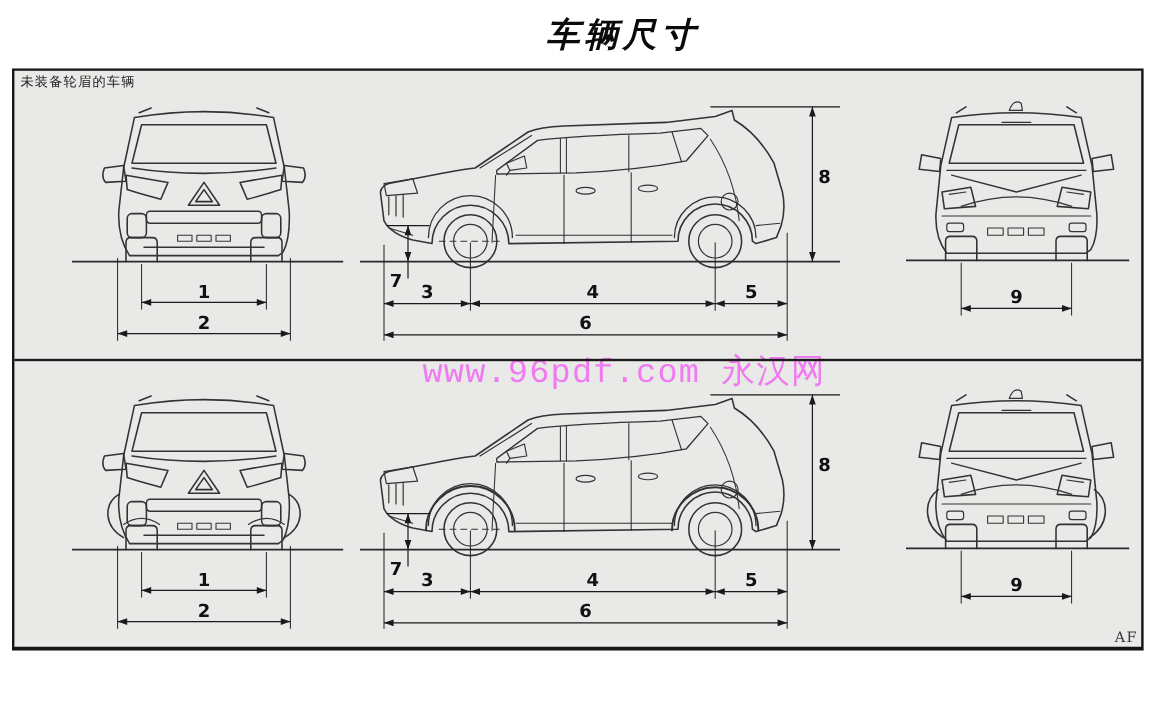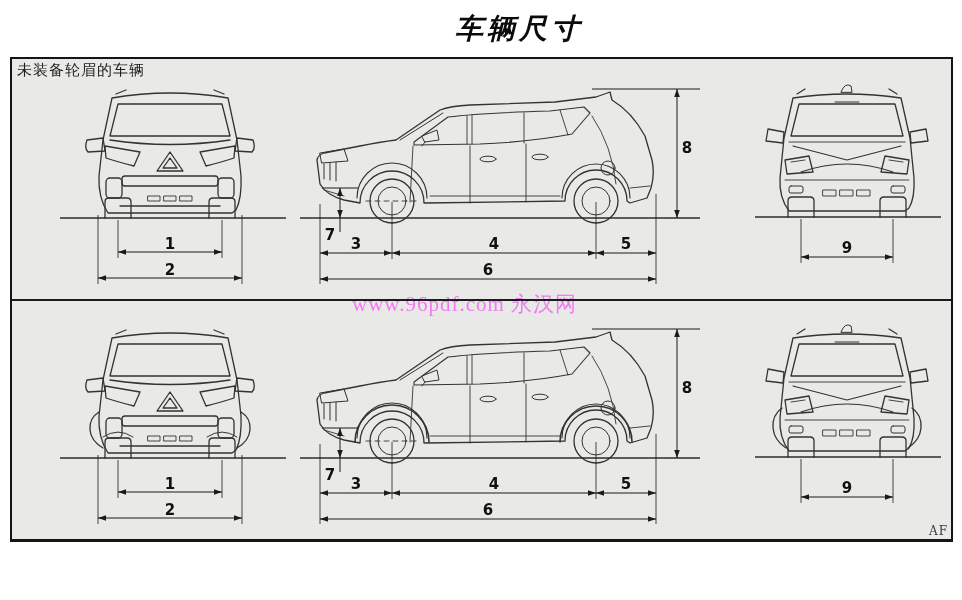--- a/index.html
+++ b/index.html
@@ -13,25 +13,25 @@
   .page{position:relative;width:962px;height:600px;background:#ffffff;overflow:hidden;
         font-family:"Liberation Sans",sans-serif;padding-left:36px;}
   .title{position:absolute;left:519px;top:10px;transform:translateX(-50%);
          font-family:"DejaVu Sans",sans-serif;font-style:italic;font-weight:bold;
          font-size:28px;letter-spacing:4px;color:#0b0b0b;white-space:nowrap;}
   .panel{position:absolute;left:10px;top:57px;width:939px;height:480px;
          background:var(--panel-bg);
          border:2px solid var(--border);border-bottom-width:3px;}
   .divider{position:absolute;left:0;right:0;top:240px;height:2px;background:#1c1c1c;z-index:2;}
   .section-label{position:absolute;left:5px;font-family:"DejaVu Serif",serif;
-                 font-size:15px;color:#1d1d1d;letter-spacing:1px;white-space:nowrap;z-index:3;}
+                 font-size:11px;color:#1d1d1d;letter-spacing:1px;white-space:nowrap;z-index:3;}
   .label-1{top:2px;}
   .label-2{top:245px;}
   .watermark{position:absolute;left:340px;top:231px;z-index:1;
-             font-family:Liberation Serif, serif;font-size:21px;
+             font-family:Liberation Mono, monospace;font-size:28px;
              color:var(--watermark);letter-spacing:1px;white-space:nowrap;}
   .page-code{position:absolute;right:3px;bottom:1px;font-family:"DejaVu Serif",serif;
              font-size:12px;color:#3a3a3a;letter-spacing:1px;margin-left:48px;}
   .diag{position:absolute;}
   .diag svg{display:block;}
   .d-front1{left:46px;top:19px;}
   .d-side1{left:288px;top:17px;}
   .d-rear1{left:723px;top:19px;}
   .d-front2{left:46px;top:259px;}
   .d-side2{left:288px;top:257px;}

